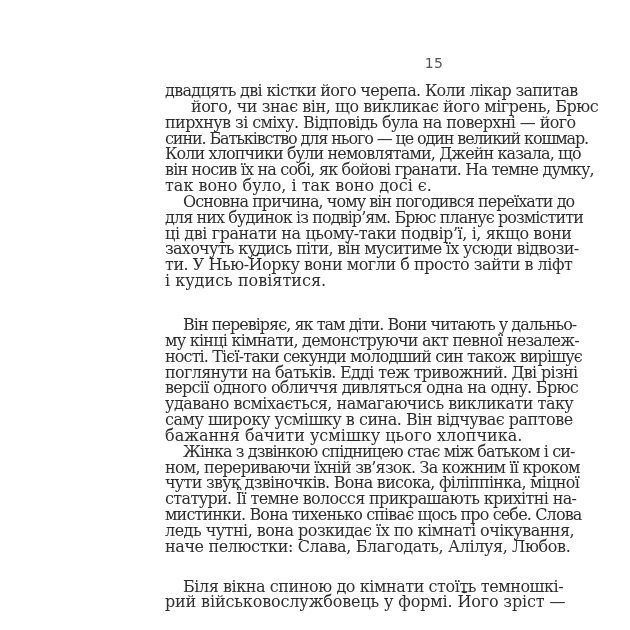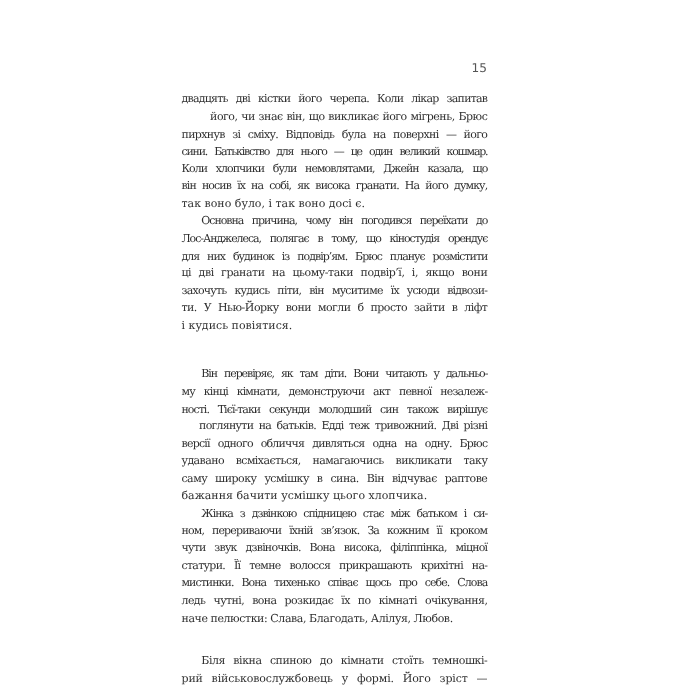--- a/index.html
+++ b/index.html
@@ -19,31 +19,31 @@
       width: 630px; height: 630px;
       background: #ffffff;
     }
     .page-number {
       position: absolute;
       top: 55px;
       left: 165px;
       width: 278px;
       text-align: right;
       font-family: "DejaVu Sans", sans-serif;
-      font-size: 11px;
+      font-size: 14px;
       color: #555555;
       letter-spacing: 0.2px;
     }
     .text-block {
       position: absolute;
       top: 83px;
       left: 165px;
       width: 278px;
       font-family: "DejaVu Serif", serif;
-      font-size: 10px;
+      font-size: 16px;
       line-height: 15.85px;
       color: #2e2e2e;
       text-align: justify;
       hyphens: manual;
     }
     .para {
       margin: 0;
       text-indent: 0;
     }
     .para.indent {
@@ -67,39 +67,38 @@
   <div class="page-number">15</div>
 
   <div class="text-block">
 
     <p class="para">
       <span class="line" style="white-space: nowrap; letter-spacing: -0.686px;">двадцять дві кістки його черепа. Коли лікар запитав</span>
       <span class="line" style="white-space: nowrap; letter-spacing: -0.462px; margin-left: 26px;">його, чи знає він, що викликає його мігрень, Брюс</span>
       <span class="line" style="white-space: nowrap; letter-spacing: -0.596px;">пирхнув зі сміху. Відповідь була на поверхні — його</span>
       <span class="line" style="white-space: nowrap; letter-spacing: -1.118px;">сини. Батьківство для нього — це один великий кошмар.</span>
       <span class="line" style="white-space: nowrap; letter-spacing: -0.885px;">Коли хлопчики були немовлятами, Джейн казала, що</span>
-      <span class="line" style="white-space: nowrap; letter-spacing: -0.82px;">він носив їх на собі, як висока гранати. На його думку,</span>
+      <span class="line" style="white-space: nowrap; letter-spacing: -0.82px;">він носив їх на собі, як бойові гранати. На темне думку,</span>
       <span class="line last" style="white-space: nowrap;">так воно було, і так воно досі є.</span>
     </p>
 
     <p class="para indent">
       <span class="line" style="white-space: nowrap; letter-spacing: -0.942px;">Основна причина, чому він погодився переїхати до</span>
-      <span class="line" style="text-indent: 0px; white-space: nowrap; letter-spacing: -0.977px;">Лос-Анджелеса, полягає в тому, що кіностудія орендує</span>
       <span class="line" style="text-indent: 0px; white-space: nowrap; letter-spacing: -0.913px;">для них будинок із подвір’ям. Брюс планує розмістити</span>
       <span class="line" style="text-indent: 0px; white-space: nowrap; letter-spacing: -0.413px;">ці дві гранати на цьому-таки подвір’ї, і, якщо вони</span>
       <span class="line" style="text-indent: 0px; white-space: nowrap; letter-spacing: -0.707px;">захочуть кудись піти, він муситиме їх усюди відвози-</span>
       <span class="line" style="text-indent: 0px; white-space: nowrap; letter-spacing: -0.475px;">ти. У Нью-Йорку вони могли б просто зайти в ліфт</span>
       <span class="line last" style="text-indent: 0px; white-space: nowrap;">і кудись повіятися.</span>
     </p>
 
     <p class="para indent">
       <span class="line" style="white-space: nowrap; letter-spacing: -0.976px; margin-top: 28px;">Він перевіряє, як там діти. Вони читають у дальньо-</span>
       <span class="line" style="text-indent: 0px; white-space: nowrap; letter-spacing: -0.757px;">му кінці кімнати, демонструючи акт певної незалеж-</span>
       <span class="line" style="text-indent: 0px; white-space: nowrap; letter-spacing: -0.875px;">ності. Тієї-таки секунди молодший син також вирішує</span>
-      <span class="line" style="text-indent: 0px; white-space: nowrap; letter-spacing: -0.678px; margin-left: 16px;">поглянути на батьків. Едді теж тривожний. Дві різні</span>
+      <span class="line" style="text-indent: 0px; white-space: nowrap; letter-spacing: -0.678px;">поглянути на батьків. Едді теж тривожний. Дві різні</span>
       <span class="line" style="text-indent: 0px; white-space: nowrap; letter-spacing: -0.712px;">версії одного обличчя дивляться одна на одну. Брюс</span>
       <span class="line" style="text-indent: 0px; white-space: nowrap; letter-spacing: -0.528px;">удавано всміхається, намагаючись викликати таку</span>
       <span class="line" style="text-indent: 0px; white-space: nowrap; letter-spacing: -0.492px;">саму широку усмішку в сина. Він відчуває раптове</span>
       <span class="line last" style="text-indent: 0px; white-space: nowrap;">бажання бачити усмішку цього хлопчика.</span>
     </p>
 
     <p class="para indent">
       <span class="line" style="white-space: nowrap; letter-spacing: -0.927px;">Жінка з дзвінкою спідницею стає між батьком і си-</span>
       <span class="line" style="text-indent: 0px; white-space: nowrap; letter-spacing: -0.783px;">ном, перериваючи їхній зв’язок. За кожним її кроком</span>
       <span class="line" style="text-indent: 0px; white-space: nowrap; letter-spacing: -0.723px;">чути звук дзвіночків. Вона висока, філіппінка, міцної</span>

